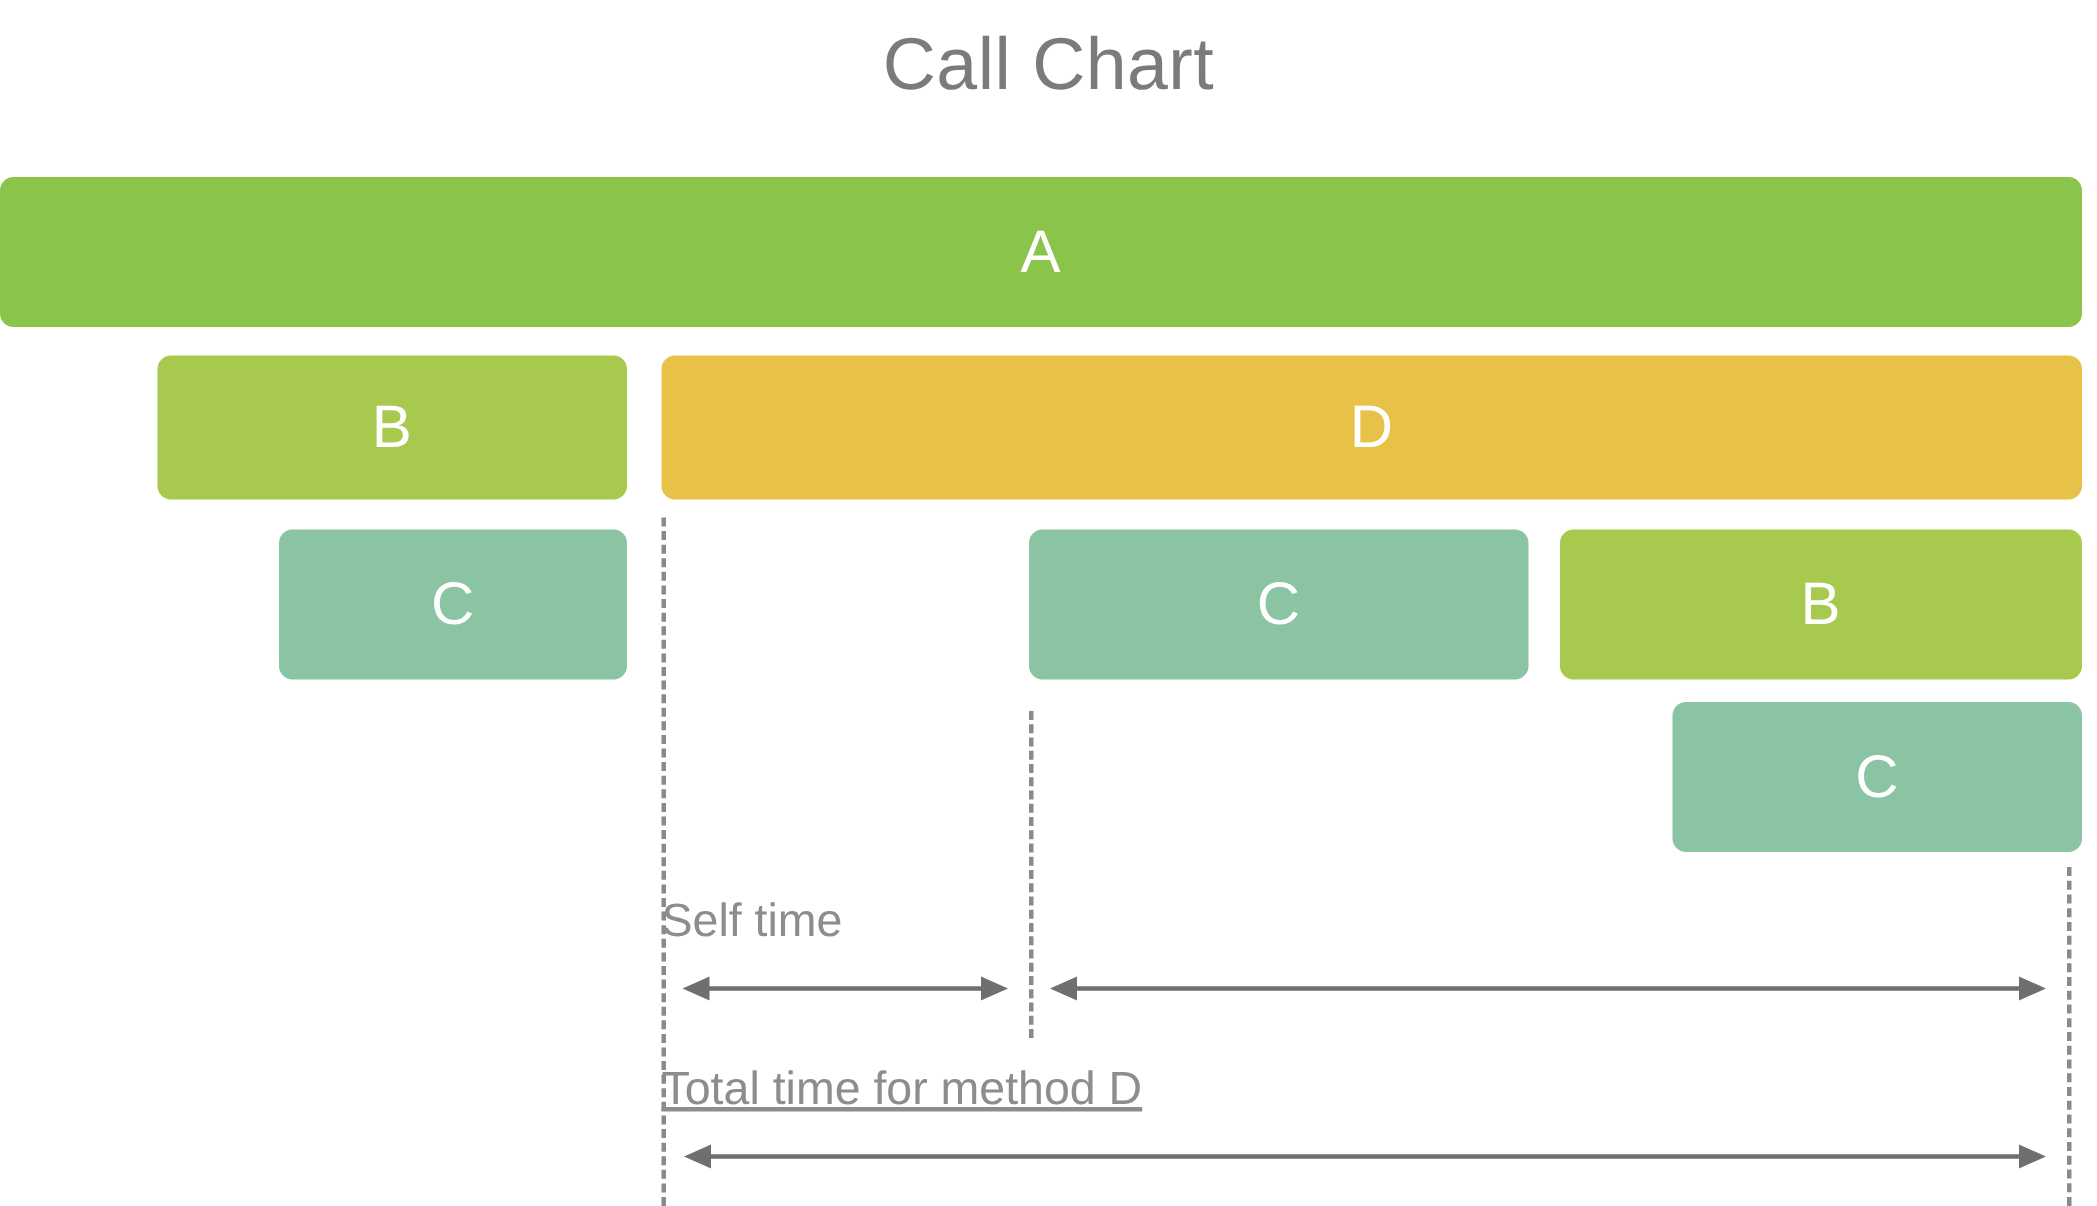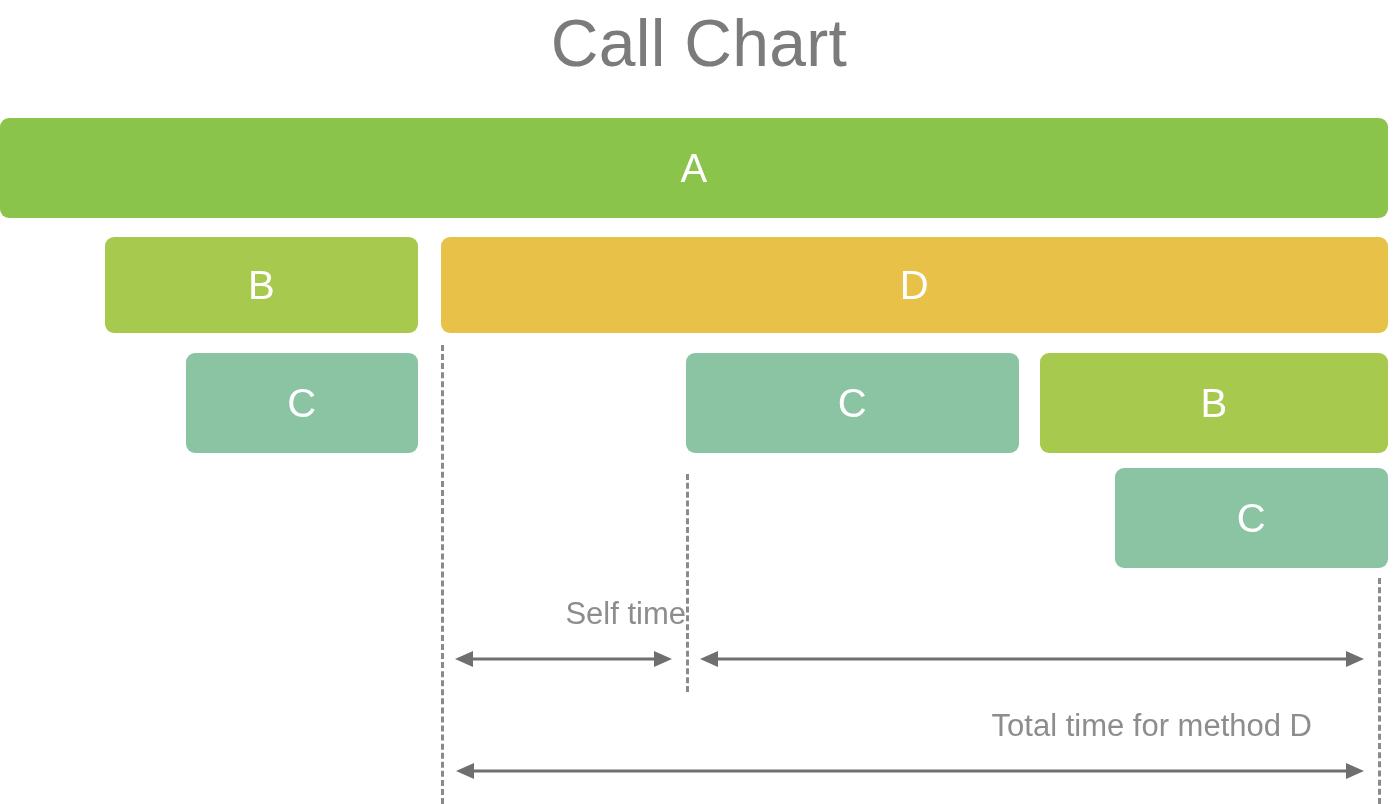--- a/index.html
+++ b/index.html
@@ -19,21 +19,21 @@
     background: #ffffff;
     overflow: hidden;
   }
   
   .chart-title {
     position: absolute;
     left: 0;
     top: 8px;
     width: 1398px;
     text-align: center;
-    font-size: 66px;
+    font-size: 49px;
     font-weight: 400;
     color: #7b7b7b;
     letter-spacing: 0.3px;
     line-height: 70px;
   }
   
   .bar {
     position: absolute;
     border-radius: 9px;
     display: flex;
@@ -51,21 +51,21 @@
   }
   
   .guide {
     position: absolute;
     width: 0;
     border-left: 3px dashed #8a8a8a;
   }
   
   .measure-label {
     position: absolute;
-    text-align: right;
+    text-align: left;
     color: #8d8d8d;
     font-size: 31px;
     font-weight: 400;
     line-height: 40px;
     white-space: nowrap;
     user-select: none;
   }
   .arrow-row {
     position: absolute;
     height: 22px;
@@ -126,21 +126,21 @@
   </div>
 
   <div class="arrow-row" style="left:700px; top:648px; width:664px;">
     <svg viewBox="0 0 664 22" preserveAspectRatio="none">
       <line x1="12" y1="11" x2="652" y2="11" stroke="#6f6f6f" stroke-width="3"></line>
       <polygon points="0,11 18,3 18,19" fill="#6f6f6f"></polygon>
       <polygon points="664,11 646,3 646,19" fill="#6f6f6f"></polygon>
     </svg>
   </div>
 
-  <div class="measure-label" style="left:441px; top:706px; width:871px;">Total time for method D</div>
+  <div class="measure-label" style="left:441px; top:706px; width:871px;text-decoration:underline;">Total time for method D</div>
   <div class="arrow-row" style="left:456px; top:760px; width:908px;">
     <svg viewBox="0 0 908 22" preserveAspectRatio="none">
       <line x1="12" y1="11" x2="896" y2="11" stroke="#6f6f6f" stroke-width="3"></line>
       <polygon points="0,11 18,3 18,19" fill="#6f6f6f"></polygon>
       <polygon points="908,11 890,3 890,19" fill="#6f6f6f"></polygon>
     </svg>
   </div>
 
 </div>
 

